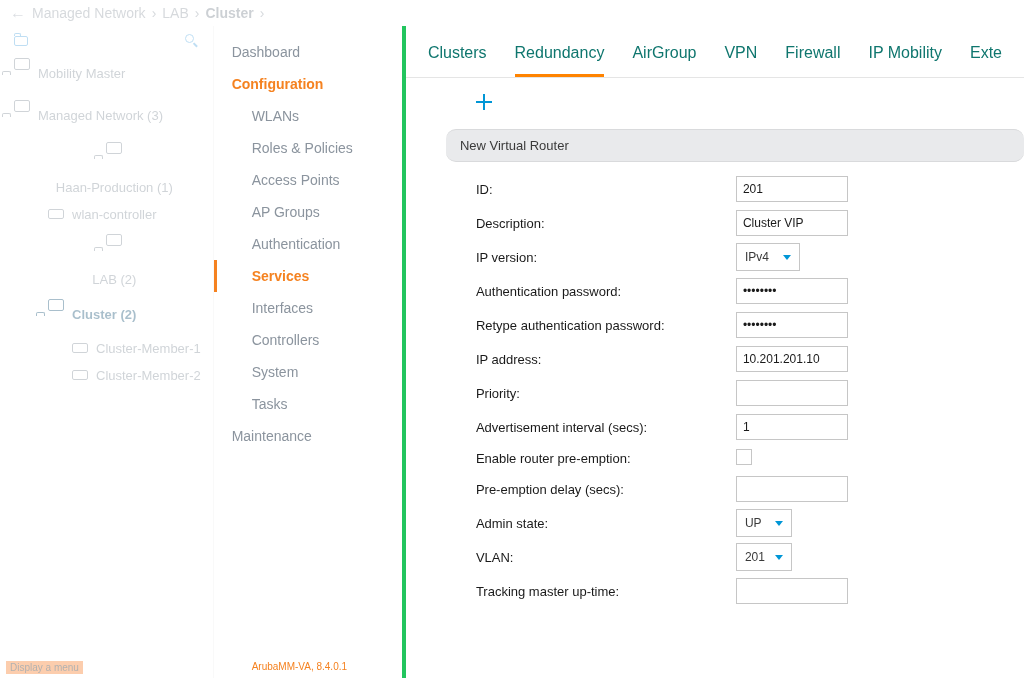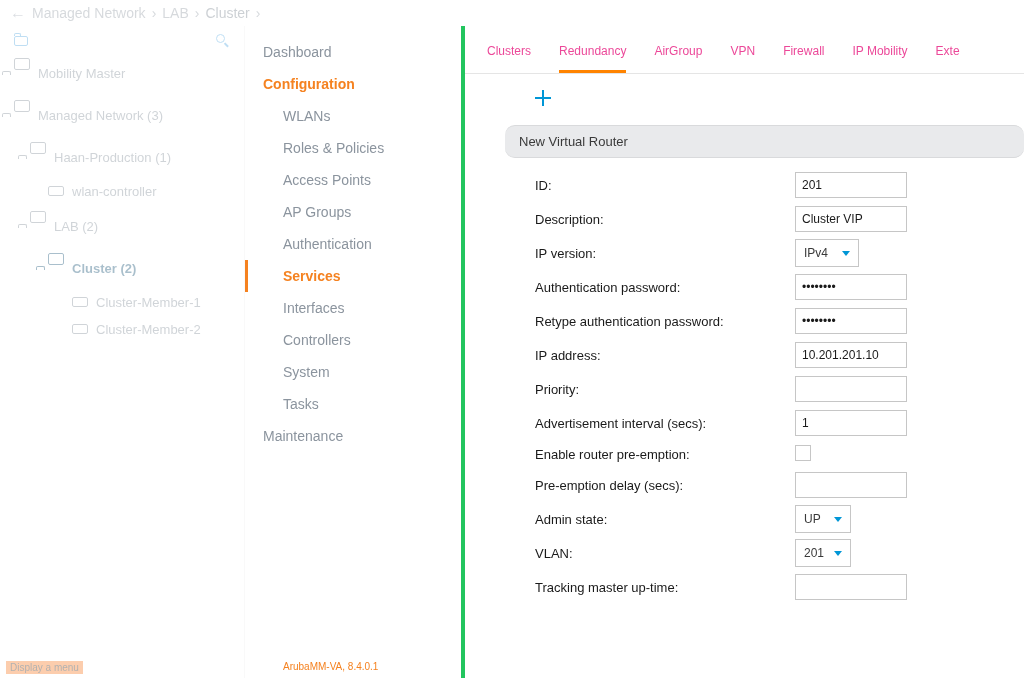--- a/index.html
+++ b/index.html
@@ -4,52 +4,52 @@
 <style>
   * { box-sizing: border-box; margin: 0; padding: 0; }
   html, body { width: 1024px; height: 678px; font-family: Arial, Helvetica, sans-serif; font-size: 13px; color: #3a3a3a; background: #fff; overflow: hidden; }
   .faded { opacity: 0.35; }
 
   
   .breadcrumb-bar { height: 26px; padding: 4px 10px; display: flex; align-items: center; gap: 6px; color: #9aa4ae; font-size: 14px; }
   .breadcrumb-bar .arrow-left { font-size: 16px; line-height: 1; }
   .breadcrumb-bar .crumb { color: #8b949e; }
   .breadcrumb-bar .sep { color: #8b949e; }
-  .breadcrumb-bar .crumb.active { font-weight: normal; color: #6f7a85; }
+  .breadcrumb-bar .crumb.active { font-weight: bold; color: #6f7a85; }
 
   
   .columns { display: flex; height: calc(678px - 26px); }
   .col-tree { width: 245px; border-right: 1px solid #f0f0f0; padding-top: 4px; position: relative; }
   .col-menu { width: 220px; border-right: 4px solid #22c55e; padding: 10px 0; position: relative; }
   .col-main { flex: 1; display: flex; flex-direction: column; }
 
   
   .tree-search { display: flex; align-items: center; justify-content: space-between; padding: 4px 14px; color: #4aa3df; }
   .tree-item { display: flex; align-items: center; gap: 8px; padding: 6px 0; color: #7a8691; font-size: 13px; cursor: default; }
   .tree-item .icon { width: 16px; text-align: center; }
   .tree-item.selected { color: #0c4a6e; }
   .tree-item.selected .label { font-weight: bold; }
   .tree-item .icon.folder::before { content: ""; display: inline-block; width: 14px; height: 10px; border: 1.5px solid currentColor; border-radius: 2px; position: relative; }
   .tree-item .icon.folder::after { content: ""; display: inline-block; width: 7px; height: 3px; border: 1.5px solid currentColor; border-bottom: none; border-radius: 2px 2px 0 0; position: relative; left: -16px; top: -10px; }
   .tree-item .icon.device::before { content: ""; display: inline-block; width: 14px; height: 8px; border: 1.5px solid currentColor; border-radius: 2px; }
   .depth-0 { padding-left: 14px; }
-  .depth-1 { padding-left: 30px; }
+  .depth-1 { padding-left: 16px; flex-direction: column; }
   .depth-2 { padding-left: 48px; }
   .depth-3 { padding-left: 72px; }
 
   
   .menu-item { padding: 8px 18px; font-size: 14px; color: #8b949e; cursor: pointer; }
   .menu-item.section { color: #f58220; font-weight: bold; }
   .menu-item.child { padding-left: 38px; color: #8b949e; }
   .menu-item.child.selected { color: #f58220; font-weight: bold; border-left: 3px solid #f58220; padding-left: 35px; }
   .menu-footer { position: absolute; bottom: 6px; left: 38px; font-size: 10px; color: #f58220; }
 
   
   .tabs { display: flex; gap: 28px; padding: 18px 22px 0 22px; border-bottom: 1px solid #e5e5e5; }
-  .tab { padding-bottom: 12px; font-size: 12px; color: #ec4899; cursor: pointer; white-space: nowrap; }
+  .tab { padding-bottom: 12px; font-size: 16px; color: #0f766e; cursor: pointer; white-space: nowrap; }
   .tab.active { font-weight: normal; border-bottom: 3px solid #ff8300; }
 
   
   .main-body { flex: 1; overflow-y: hidden; padding: 0; }
   .add-row { padding: 16px 70px; }
   .add-btn { width: 16px; height: 16px; position: relative; display: inline-block; }
   .add-btn::before, .add-btn::after { content: ""; position: absolute; background: #0096d6; }
   .add-btn::before { left: 7px; top: 0; width: 2px; height: 16px; }
   .add-btn::after { top: 7px; left: 0; height: 2px; width: 16px; }
 

